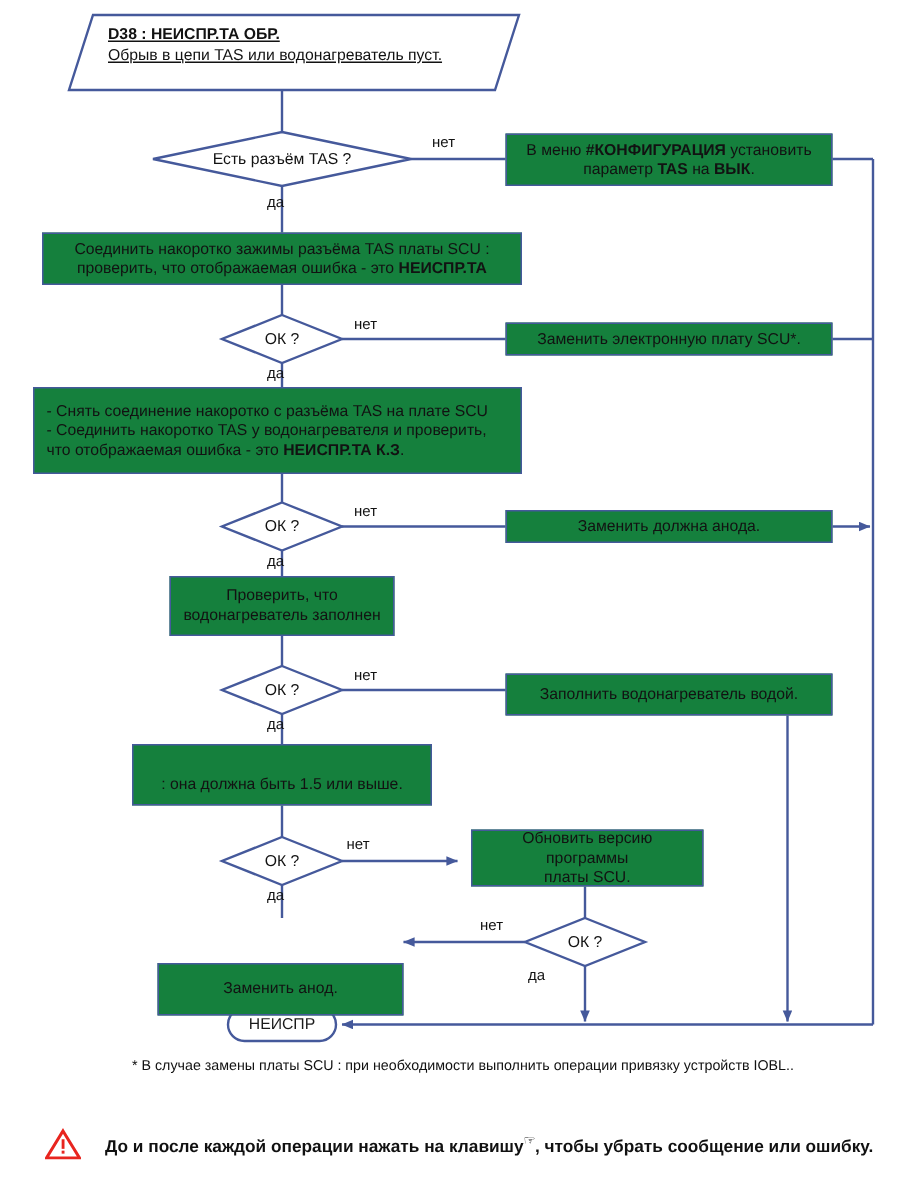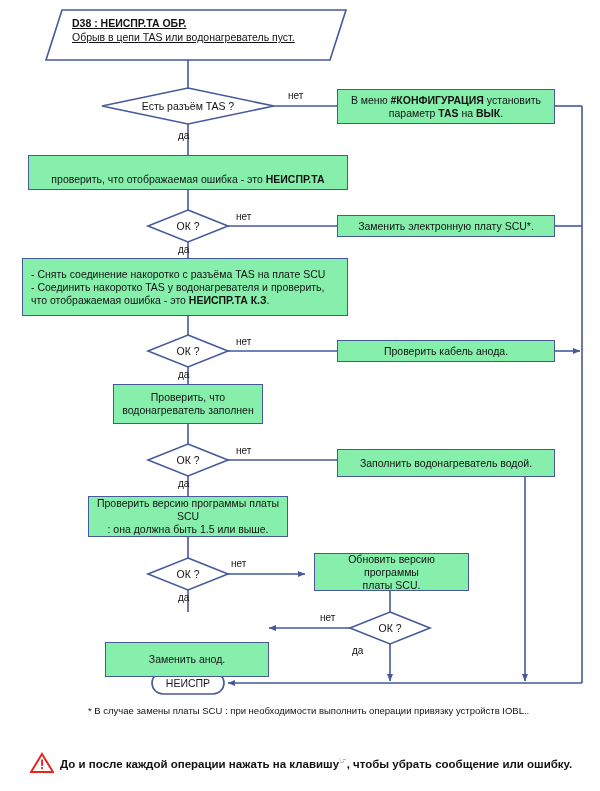--- a/index.html
+++ b/index.html
@@ -4,35 +4,35 @@
 <style>
   html,body{margin:0;padding:0;background:#ffffff;}
   body{
     width:600px;height:791px;position:relative;overflow:hidden;
     font-family:"Liberation Sans","DejaVu Sans",sans-serif;
     color:#1a1a1a;
   }
   #chart{position:absolute;left:0;top:0;width:600px;height:791px;}
   .node{position:absolute;box-sizing:border-box;display:flex;align-items:center;justify-content:center;text-align:center;}
   .rect{
-    border:1.6px solid #45599b;background:#86efac;
+    border:1.6px solid #45599b;background:#15803d;
     font-size:10.5px;line-height:13px;color:#121212;padding:2px 5px;
   }
   .rect.left{justify-content:flex-start;text-align:left;}
   .diamond-label{
     position:absolute;font-size:10.5px;color:#121212;
     display:flex;align-items:center;justify-content:center;
     width:100%;height:100%;left:0;top:0;pointer-events:none;
   }
   .edge-label{position:absolute;font-size:10px;color:#121212;white-space:nowrap;}
   .banner{position:absolute;font-size:10.5px;line-height:14px;color:#121212;}
   .banner .t1{font-weight:bold;display:block;}
   .banner .t2{display:block;}
   .footnote{position:absolute;font-size:9.5px;color:#121212;white-space:nowrap;}
-  .warnrow{position:absolute;display:flex;align-items:center;gap:6px;}
+  .warnrow{position:absolute;display:flex;align-items:center;gap:16px;}
   .warn-text{font-size:11.5px;font-weight:bold;color:#111111;white-space:nowrap;}
   .warn-glyph{font-size:9px;vertical-align:super;letter-spacing:-0.5px;}
   b{font-weight:bold;}
 </style>
 </head>
 <body>
 
 <svg id="chart" viewBox="0 0 600 791" xmlns="http://www.w3.org/2000/svg">
   <defs>
     <marker id="arr" markerWidth="9" markerHeight="9" refX="7.4" refY="3.2" orient="auto" markerUnits="userSpaceOnUse">
@@ -114,21 +114,21 @@
 
 <div class="node rect" style="left:337px;top:89px;width:218px;height:35px;">
   <span>
     <span>В меню </span><b>#КОНФИГУРАЦИЯ</b><span> установить</span><br>
     <span>параметр </span><b>TAS</b><span> на </span><b>ВЫК</b><span>.</span>
   </span>
 </div>
 
 <div class="node rect" style="left:28px;top:155px;width:320px;height:35px;">
   <span>
-    <br>
+    <span>Соединить накоротко зажимы разъёма TAS платы SCU :</span><br>
     <span>проверить, что отображаемая ошибка - это </span><b>НЕИСПР.ТА</b>
   </span>
 </div>
 
 <div class="node" style="left:148px;top:210px;width:80px;height:32px;">
   <span class="diamond-label">ОК ?</span>
 </div>
 <div class="edge-label" style="left:236px;top:211px;">нет</div>
 <div class="edge-label" style="left:178px;top:244px;">да</div>
 
@@ -144,21 +144,21 @@
   </span>
 </div>
 
 <div class="node" style="left:148px;top:335px;width:80px;height:32px;">
   <span class="diamond-label">ОК ?</span>
 </div>
 <div class="edge-label" style="left:236px;top:336px;">нет</div>
 <div class="edge-label" style="left:178px;top:369px;">да</div>
 
 <div class="node rect" style="left:337px;top:340px;width:218px;height:22px;">
-  <span>Проверить кабель анода.</span>
+  <span>Заменить должна анода.</span>
 </div>
 
 <div class="node rect" style="left:113px;top:384px;width:150px;height:40px;align-items:center;">
   <span>
     <span>Проверить, что</span><br>
     <span>водонагреватель заполнен</span>
   </span>
 </div>
 
 <div class="node" style="left:148px;top:444px;width:80px;height:32px;">
@@ -166,21 +166,21 @@
 </div>
 <div class="edge-label" style="left:236px;top:445px;">нет</div>
 <div class="edge-label" style="left:178px;top:478px;">да</div>
 
 <div class="node rect" style="left:337px;top:449px;width:218px;height:28px;">
   <span>Заполнить водонагреватель водой.</span>
 </div>
 
 <div class="node rect" style="left:88px;top:496px;width:200px;height:41px;">
   <span>
-    <span>Проверить версию программы платы SCU</span><br>
+    <br>
     <span>: она должна быть 1.5 или выше.</span>
   </span>
 </div>
 
 <div class="node" style="left:148px;top:558px;width:80px;height:32px;">
   <span class="diamond-label">ОК ?</span>
 </div>
 <div class="edge-label" style="left:231px;top:558px;">нет</div>
 <div class="edge-label" style="left:178px;top:592px;">да</div>
 

